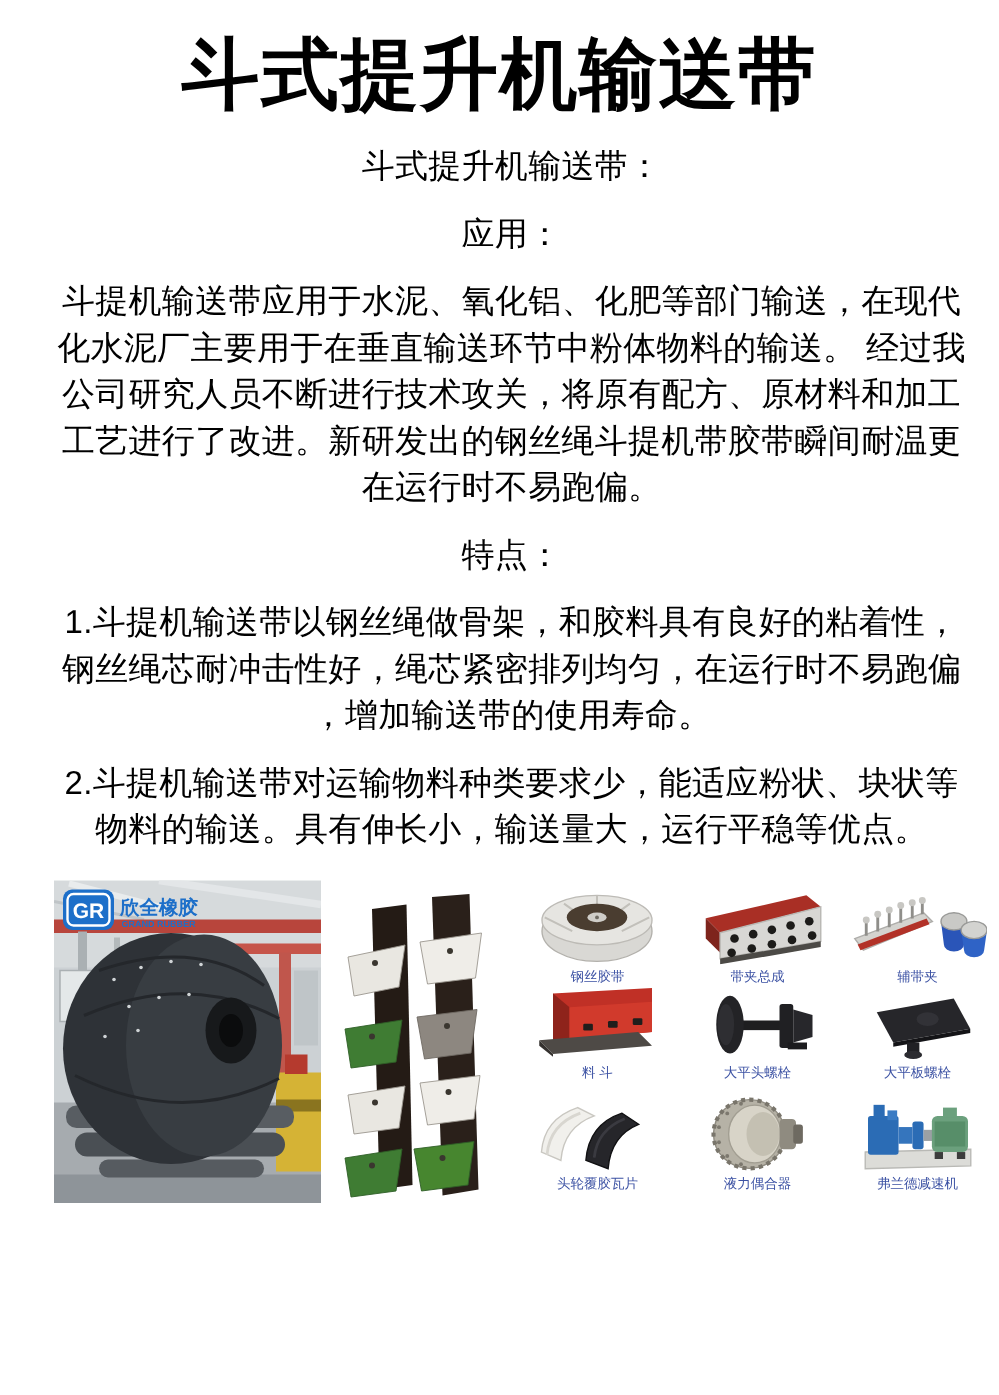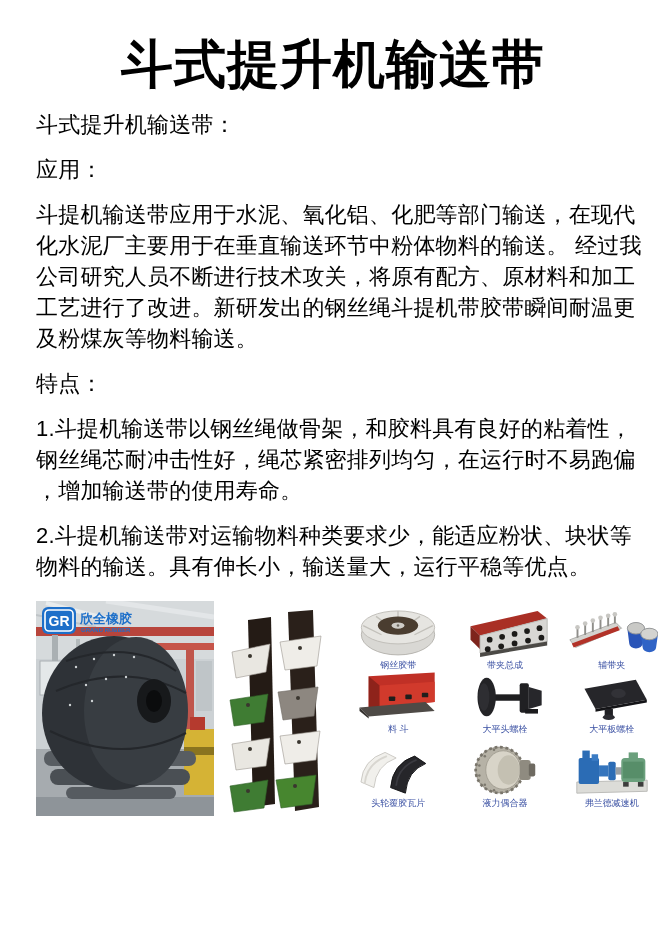--- a/index.html
+++ b/index.html
@@ -1,27 +1,27 @@
 <!DOCTYPE html>
 <html><head>
 <meta charset="utf-8">
 <style>
   html,body{margin:0;padding:0;background:#fff;}
   .page{
     position:relative;width:666px;height:930px;background:#ffffff;overflow:hidden;
     font-family:"Liberation Sans","DejaVu Sans",sans-serif;color:#000;
   }
   .doc-title{
-    margin:14px;padding-top:20px;text-align:center;
+    margin:0;padding-top:20px;text-align:center;
     font-size:52px;font-weight:bold;line-height:1.18;letter-spacing:1px;color:#000;
   }
   .body-text{margin:14px 20px 0 36px;}
   .para{margin:0 0 14px 0;}
   .para .line{
-    font-size:22px;line-height:31px;white-space:pre;letter-spacing:0.2px;color:#000;
+    font-size:22px;line-height:31px;white-space:pre;letter-spacing:0.2px;color:#000;text-align:center;
   }
   .gallery{position:relative;width:666px;height:240px;margin-top:12px;padding-left:21px;}
   .photo1{position:absolute;left:36px;top:5px;width:178px;height:215px;}
   .photo2{position:absolute;left:228px;top:12px;width:106px;height:210px;}
   .product-grid{
     position:absolute;left:345px;top:0;width:320px;
     display:grid;grid-template-columns:repeat(3,1fr);grid-template-rows:74px 64px 74px;
   }
   .cell{display:flex;flex-direction:column;align-items:center;justify-content:flex-end;}
   .cell .icon{display:block;margin-bottom:3px;}
@@ -42,21 +42,21 @@
       <div class="line">斗式提升机输送带：</div>
     </div>
     <div class="para">
       <div class="line">应用：</div>
     </div>
     <div class="para">
       <div class="line">斗提机输送带应用于水泥、氧化铝、化肥等部门输送，在现代</div>
       <div class="line">化水泥厂主要用于在垂直输送环节中粉体物料的输送。 经过我</div>
       <div class="line">公司研究人员不断进行技术攻关，将原有配方、原材料和加工</div>
       <div class="line">工艺进行了改进。新研发出的钢丝绳斗提机带胶带瞬间耐温更</div>
-      <div class="line">及粉煤灰等物料输送。</div>
+      <div class="line">在运行时不易跑偏。</div>
     </div>
     <div class="para">
       <div class="line">特点：</div>
     </div>
     <div class="para">
       <div class="line">1.斗提机输送带以钢丝绳做骨架，和胶料具有良好的粘着性，</div>
       <div class="line">钢丝绳芯耐冲击性好，绳芯紧密排列均匀，在运行时不易跑偏</div>
       <div class="line">，增加输送带的使用寿命。</div>
     </div>
     <div class="para">

